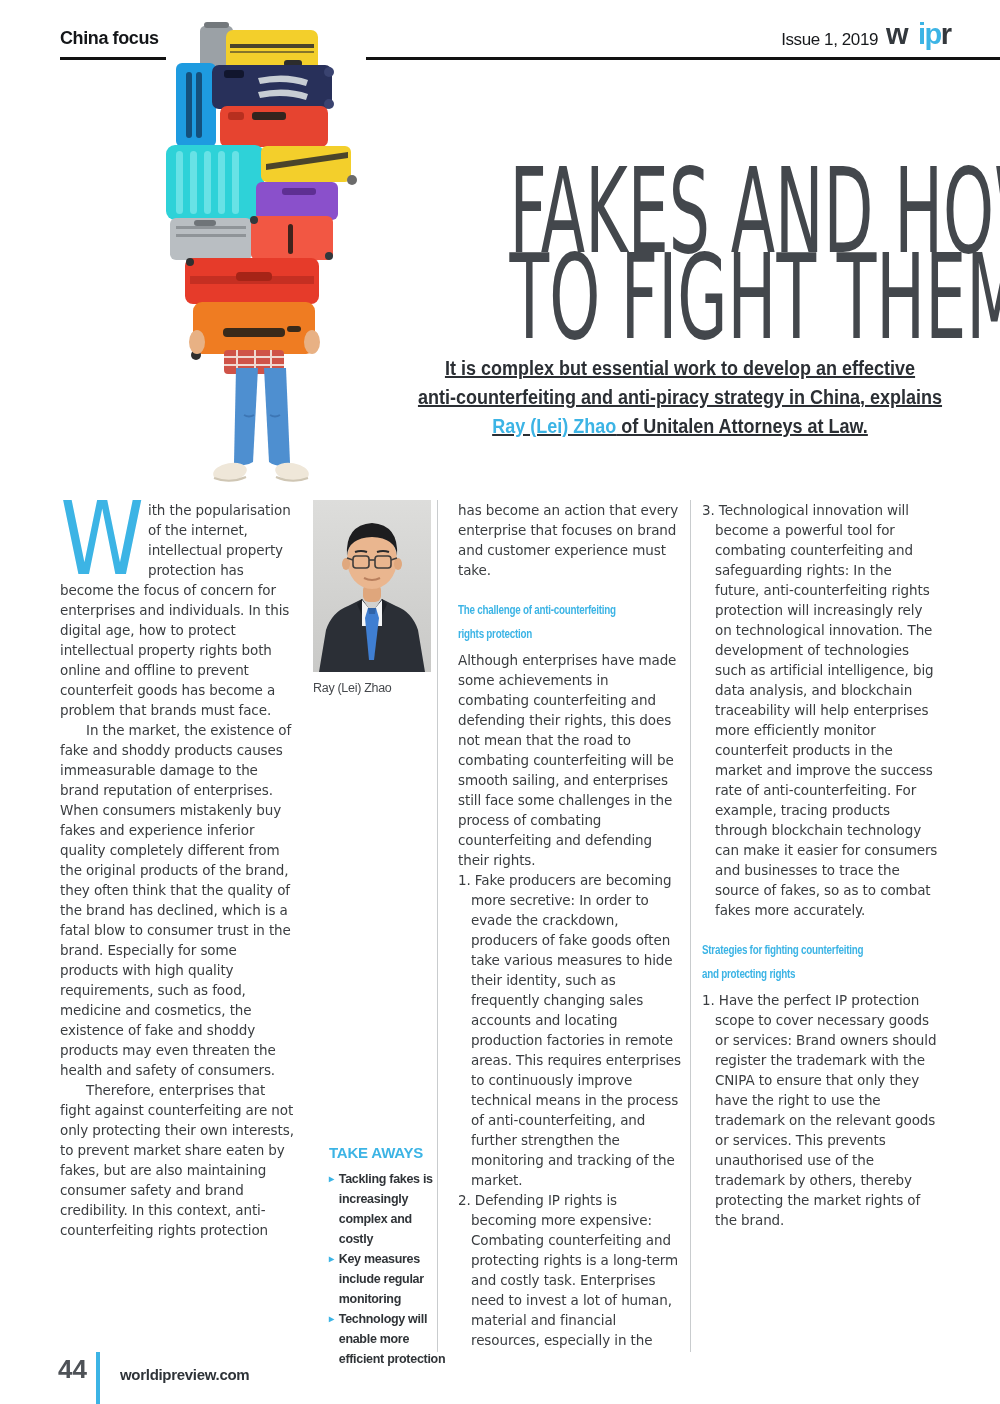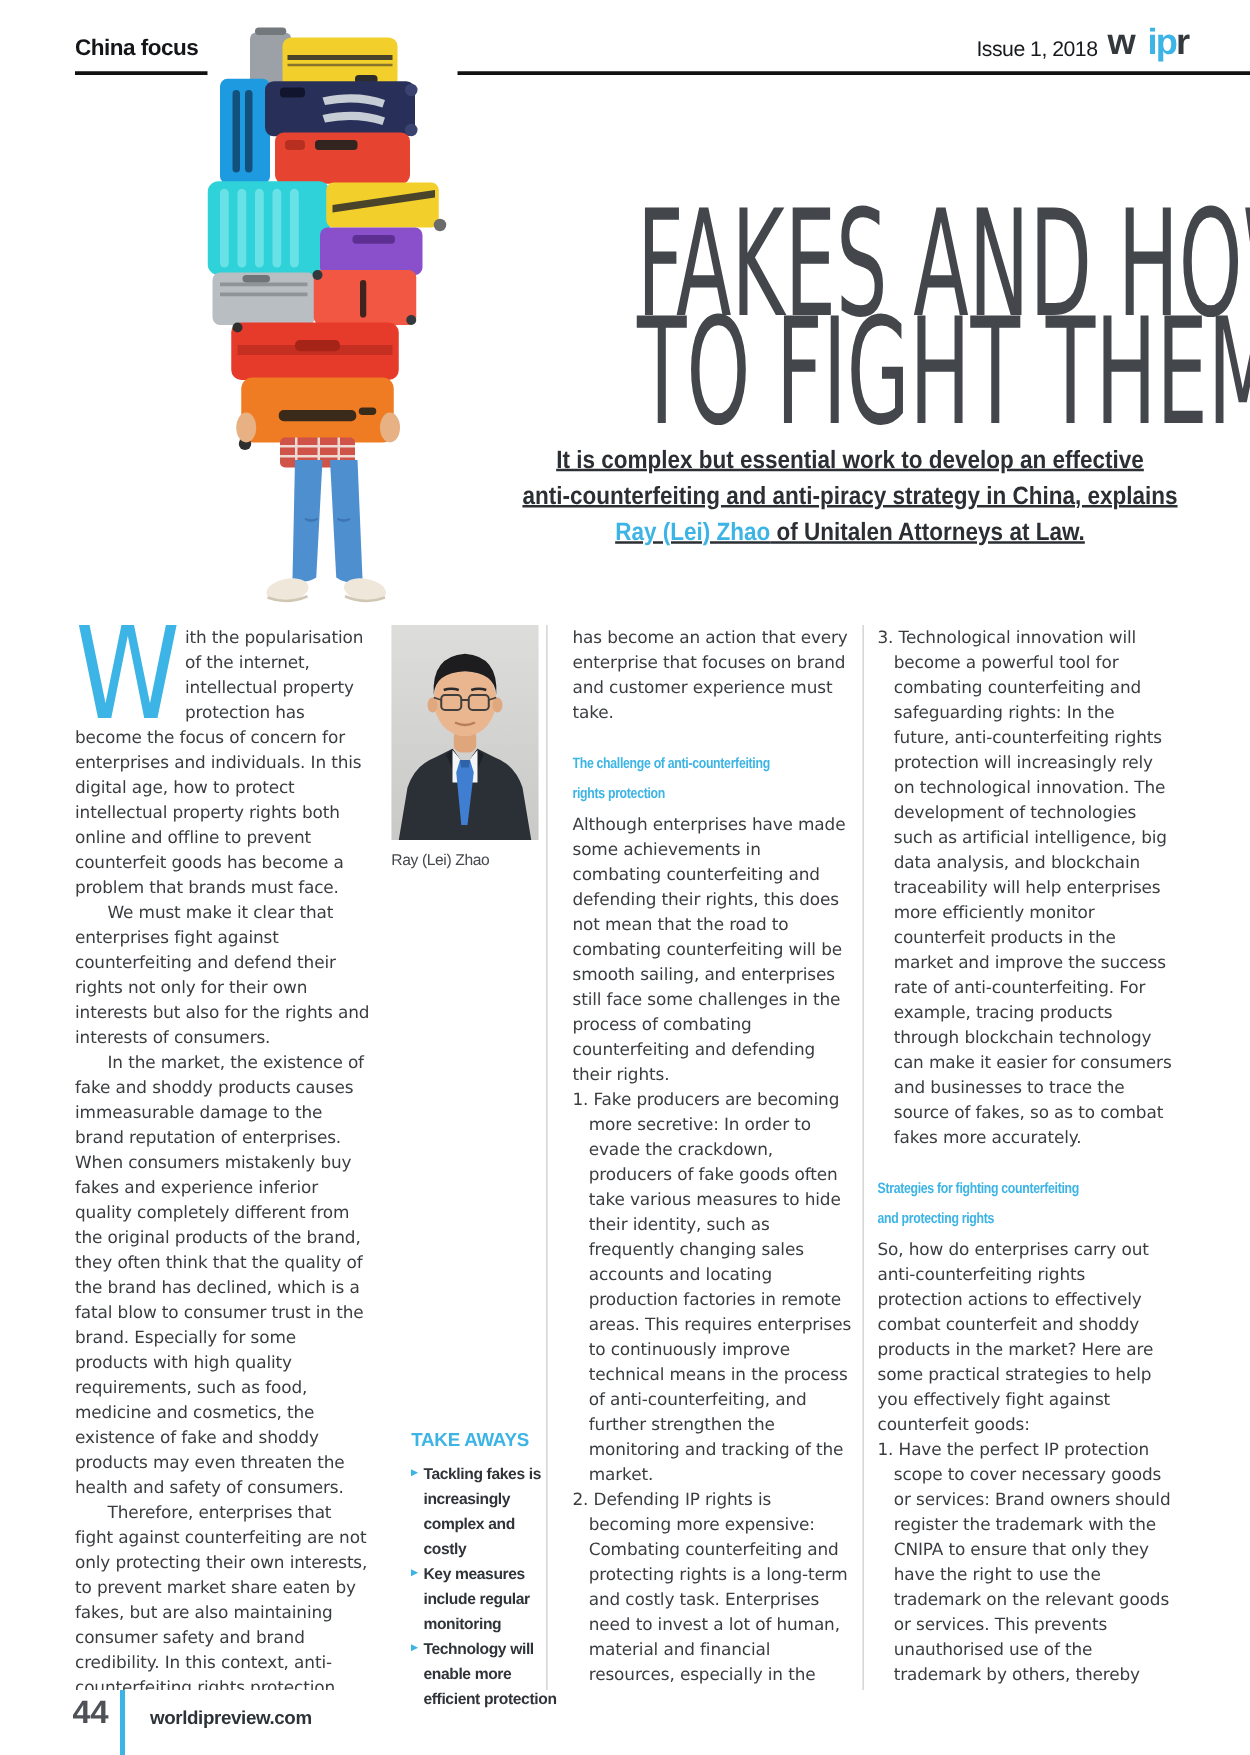--- a/index.html
+++ b/index.html
@@ -70,21 +70,21 @@
             background:var(--accent-blue,#3cb4e5);}
   .site{position:absolute;left:120px;top:1366px;font-family:"Liberation Sans",sans-serif;
         font-weight:bold;font-size:15px;letter-spacing:-0.3px;color:#2e3338;}
 </style>
 </head>
 <body>
 
 <div class="page">
 
   <div class="kicker">China focus</div>
-  <div class="issue">Issue 1, 2018</div>
+  <div class="issue">Issue 1, 2019</div>
   <div class="logo"><span class="lg-dark">w</span><span class="lg-blue">ip</span><span class="lg-dark">r</span></div>
   <div class="head-rule"></div>
 
   <div class="luggage" aria-label="Person carrying a tall stack of colourful suitcases">
     <svg width="200" height="470" viewBox="0 0 200 470">
 
       <rect x="34" y="6" width="33" height="48" rx="5" fill="#9ba1a6"></rect>
       <rect x="38" y="2" width="25" height="6" rx="3" fill="#73787c"></rect>
       <rect x="60" y="10" width="92" height="42" rx="7" fill="#f3cf2b"></rect>
       <rect x="64" y="24" width="84" height="4" fill="#2c2c2c" opacity="0.85"></rect>
@@ -169,21 +169,20 @@
     </div>
   </div>
 
   <div class="vdiv vdiv-a"></div>
   <div class="vdiv vdiv-b"></div>
 
   <div class="col col1">
     <div class="body-p">
       <span class="dropcap">W</span><span>ith the popularisation of the internet, intellectual property protection has become the focus of concern for enterprises and individuals. In this digital age, how to protect intellectual property rights both online and offline to prevent counterfeit goods has become a problem that brands must face.</span>
     </div>
-    <p class="body-p indent">We must make it clear that enterprises fight against counterfeiting and defend their rights not only for their own interests but also for the rights and interests of consumers.</p>
     <p class="body-p indent">In the market, the existence of fake and shoddy products causes immeasurable damage to the brand reputation of enterprises. When consumers mistakenly buy fakes and experience inferior quality completely different from the original products of the brand, they often think that the quality of the brand has declined, which is a fatal blow to consumer trust in the brand. Especially for some products with high quality requirements, such as food, medicine and cosmetics, the existence of fake and shoddy products may even threaten the health and safety of consumers.</p>
     <p class="body-p indent">Therefore, enterprises that fight against counterfeiting are not only protecting their own interests, to prevent market share eaten by fakes, but are also maintaining consumer safety and brand credibility. In this context, anti-counterfeiting rights protection</p>
   </div>
 
   <div class="col col2">
     <svg class="portrait" viewBox="0 0 118 172" aria-label="Portrait photo of Ray (Lei) Zhao">
       <defs>
         <linearGradient id="bgGrad" x1="0" y1="0" x2="0" y2="1">
           <stop offset="0" stop-color="#dddddb"></stop>
             <stop offset="1" stop-color="#c9c9c7"></stop>
@@ -243,21 +242,20 @@
     <p class="body-p numbered">1. Fake producers are becoming more secretive: In order to evade the crackdown, producers of fake goods often take various measures to hide their identity, such as frequently changing sales accounts and locating production factories in remote areas. This requires enterprises to continuously improve technical means in the process of anti-counterfeiting, and further strengthen the monitoring and tracking of the market.</p>
     <p class="body-p numbered">2. Defending IP rights is becoming more expensive: Combating counterfeiting and protecting rights is a long-term and costly task. Enterprises need to invest a lot of human, material and financial resources, especially in the process of legal proceedings, both in lawyer fees and time. This is not a small burden for some small and medium-sized enterprises.</p>
   </div>
 
   <div class="col col4">
     <p class="body-p numbered">3. Technological innovation will become a powerful tool for combating counterfeiting and safeguarding rights: In the future, anti-counterfeiting rights protection will increasingly rely on technological innovation. The development of technologies such as artificial intelligence, big data analysis, and blockchain traceability will help enterprises more efficiently monitor counterfeit products in the market and improve the success rate of anti-counterfeiting. For example, tracing products through blockchain technology can make it easier for consumers and businesses to trace the source of fakes, so as to combat fakes more accurately.</p>
     <h3 class="col-heading">
       <div class="h-line">Strategies for fighting counterfeiting</div>
       <div class="h-line">and protecting rights</div>
     </h3>
-    <p class="body-p">So, how do enterprises carry out anti-counterfeiting rights protection actions to effectively combat counterfeit and shoddy products in the market? Here are some practical strategies to help you effectively fight against counterfeit goods:</p>
     <p class="body-p numbered">1. Have the perfect IP protection scope to cover necessary goods or services: Brand owners should register the trademark with the CNIPA to ensure that only they have the right to use the trademark on the relevant goods or services. This prevents unauthorised use of the trademark by others, thereby protecting the market rights of the brand.</p>
   </div>
 
   <div class="page-num">44</div>
   <div class="foot-bar"></div>
   <div class="site">worldipreview.com</div>
 
 </div>
 
 </body></html>

